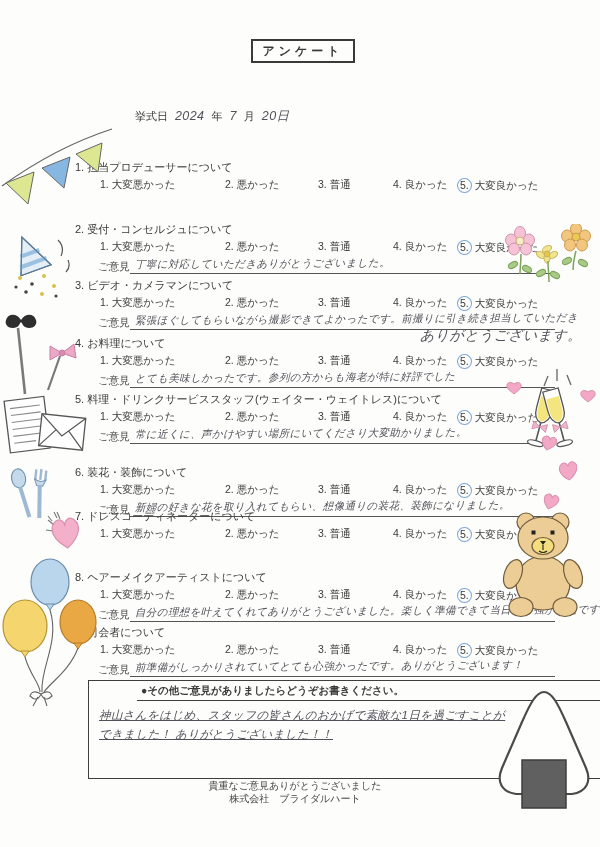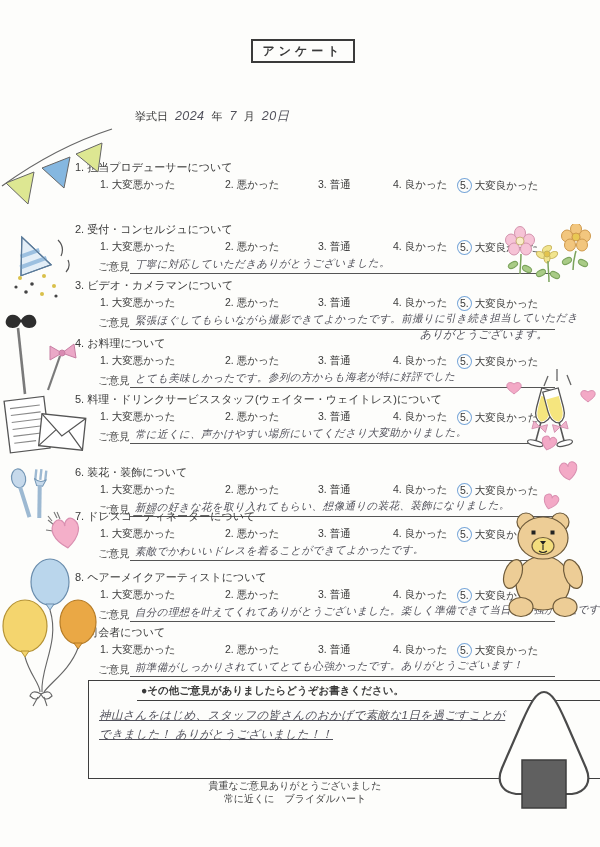--- a/index.html
+++ b/index.html
@@ -11,21 +11,21 @@
   #date-line .hw{font-size:12.5px;margin:0 7px;}
   .hw{color:#50505a;font-style:italic;letter-spacing:.4px;white-space:nowrap;}
   .q{position:absolute;left:75px;width:522px;height:62px;}
   .q-head{font-size:11px;white-space:nowrap;}
   .q-opts{position:absolute;top:18px;left:0;width:522px;height:16px;font-size:10.5px;}
   .opt{position:absolute;top:0;white-space:nowrap;}
   .circled{display:inline-block;border:1.5px solid #79a7d9;border-radius:50%;padding:0 2px 1px;margin-left:-3px;}
   .q-comment{position:absolute;top:36px;left:23px;font-size:10.5px;white-space:nowrap;}
   .c-underline{display:inline-block;width:420px;border-bottom:1px solid #555;padding:0 0 1px 5px;vertical-align:bottom;}
   .c-underline .hw{font-size:10.5px;display:inline-block;transform:rotate(-.4deg);transform-origin:left bottom;}
-  .line2{position:absolute;top:49px;left:345px;font-size:11px;}
+  .line2{position:absolute;top:49px;left:345px;font-size:14px;}
   #other-box{position:absolute;left:88px;top:680px;width:472px;height:97px;border:1.5px solid #3e3e3e;padding-left:48px;}
   #other-prompt{font-size:10.5px;font-weight:bold;padding:3px 4px 2px;border-bottom:1px solid #3e3e3e;}
   .other-line{position:absolute;left:10px;font-size:11.5px;}
   #other-line1{top:27px;text-decoration:underline;} #other-line2{top:46px;text-decoration:underline;}
   #footer{position:absolute;left:85px;top:780px;width:420px;text-align:center;font-size:10px;line-height:12.5px;color:#444;}
   .dec{position:absolute;}
 </style>
 </head>
 <body>
 
@@ -109,21 +109,20 @@
     </div>
       <div class="q" style="top: 509px;">
       <div class="q-head"><span>7.</span> <span>ドレスコーディネーターについて</span></div>
       <div class="q-opts">
           <span class="opt" style="left: 25px;"><span>1.</span> 大変悪かった</span>
           <span class="opt" style="left: 150px;"><span>2.</span> 悪かった</span>
           <span class="opt" style="left: 243px;"><span>3.</span> 普通</span>
           <span class="opt" style="left: 318px;"><span>4.</span> 良かった</span>
           <span class="opt" style="left: 385px;"><span class="circled">5.</span> 大変良かった</span>
         </div>
-      <div class="q-comment"><span>ご意見</span><span class="c-underline"><span class="hw">素敵でかわいいドレスを着ることができてよかったです。</span></span></div>
 
     </div>
       <div class="q" style="top: 570px;">
       <div class="q-head"><span>8.</span> <span>ヘアーメイクアーティストについて</span></div>
       <div class="q-opts">
           <span class="opt" style="left: 25px;"><span>1.</span> 大変悪かった</span>
           <span class="opt" style="left: 150px;"><span>2.</span> 悪かった</span>
           <span class="opt" style="left: 243px;"><span>3.</span> 普通</span>
           <span class="opt" style="left: 318px;"><span>4.</span> 良かった</span>
           <span class="opt" style="left: 385px;"><span class="circled">5.</span> 大変良かった</span>
@@ -146,21 +145,21 @@
     </div>
 
   <div id="other-box">
     <div id="other-prompt">●その他ご意見がありましたらどうぞお書きください。</div>
     <div class="hw other-line" id="other-line1">神山さんをはじめ、スタッフの皆さんのおかげで素敵な1日を過ごすことが</div>
     <div class="hw other-line" id="other-line2">できました！ ありがとうございました！！</div>
   </div>
 
   <div id="footer">
     <div>貴重なご意見ありがとうございました</div>
-    <div>常に近くに　ブライダルハート</div>
+    <div>株式会社　ブライダルハート</div>
   </div>
 
   <svg class="dec" style="left:-2px;top:126px" width="118" height="90">
     <path d="M114,3 C80,14 40,34 4,60" stroke="#666" stroke-width="1.3" fill="none"></path>
     <polygon points="8,57 36,46 30,78" fill="#dde792" stroke="#666" stroke-width="1"></polygon>
     <polygon points="44,42 72,31 66,62" fill="#85b7e0" stroke="#666" stroke-width="1"></polygon>
     <polygon points="78,28 104,17 100,46" fill="#dde792" stroke="#666" stroke-width="1"></polygon>
   </svg>
 
   <svg class="dec" style="left:2px;top:232px" width="80" height="72">

